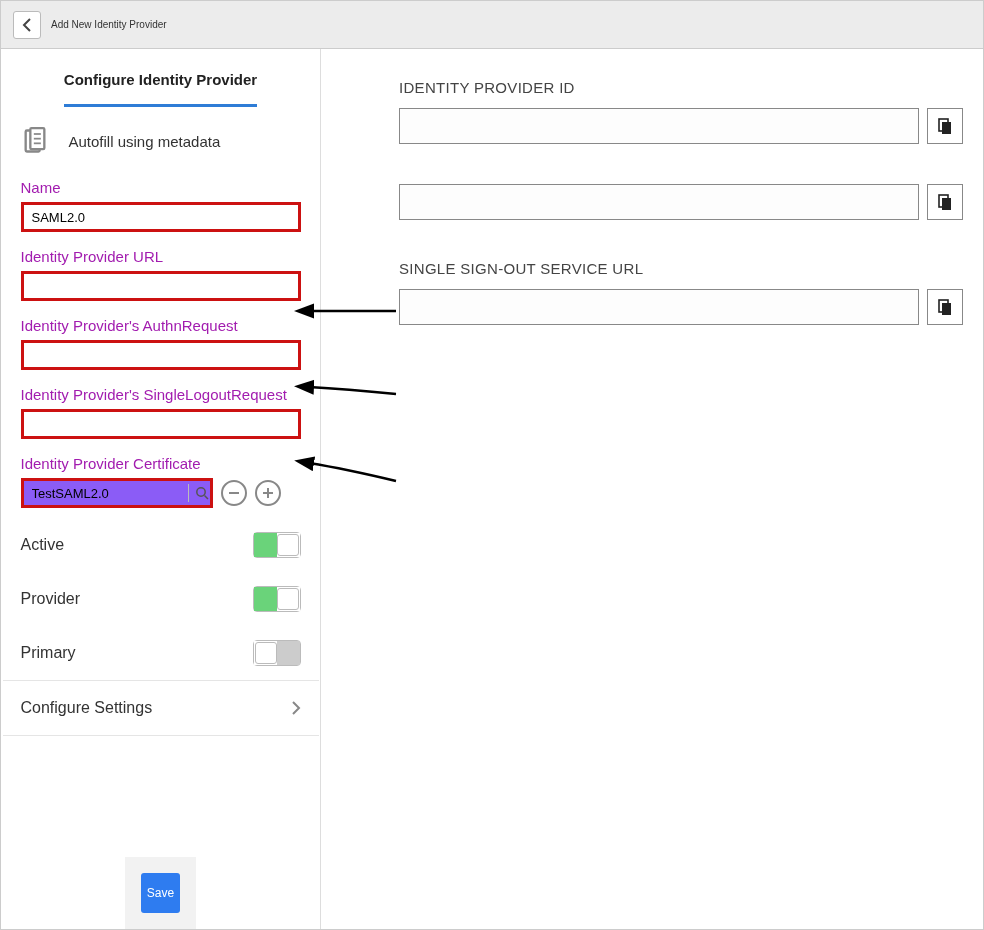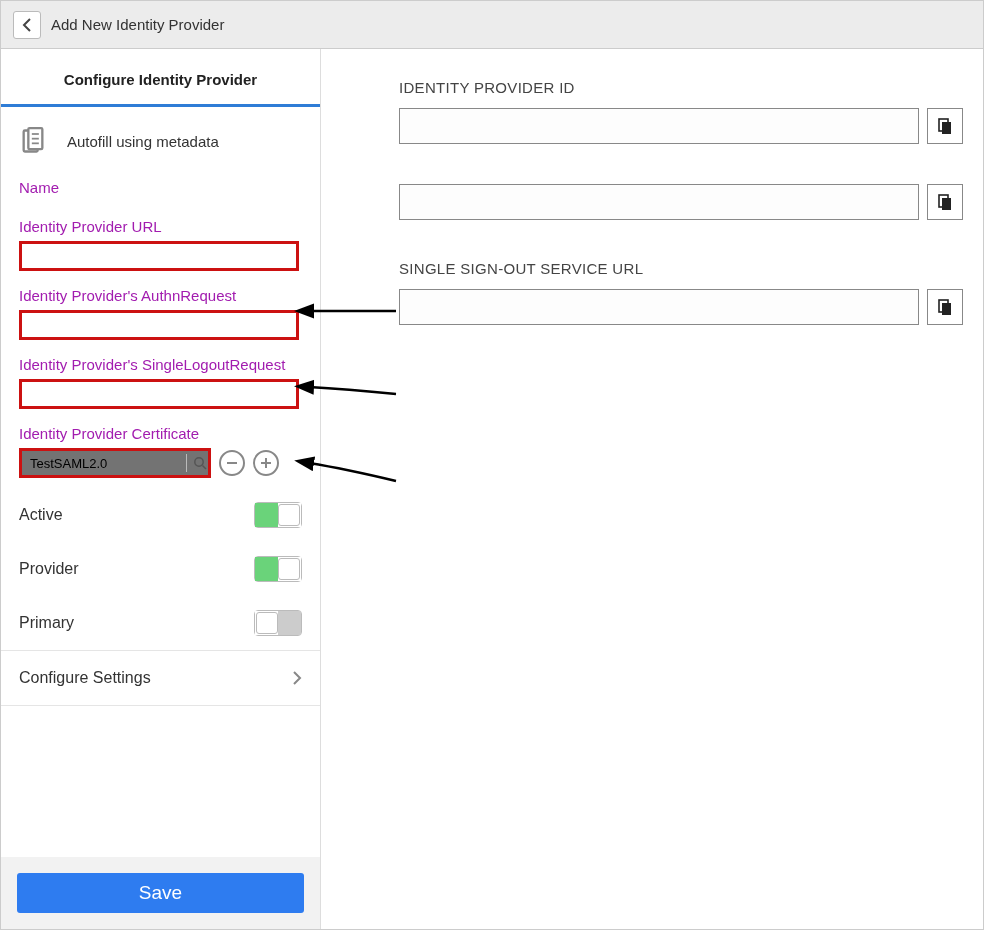--- a/index.html
+++ b/index.html
@@ -7,46 +7,47 @@
   .page { width:984px; height:930px; border:1px solid #ccc; display:flex; flex-direction:column; position:relative; }
   
   .header {
     height:48px; background:#ececec; border-bottom:1px solid #ccc;
     display:flex; align-items:center; padding:0 12px; gap:10px;
   }
   .back-btn {
     width:28px; height:28px; background:#fff; border:1px solid #bbb; border-radius:3px;
     display:flex; align-items:center; justify-content:center; cursor:pointer;
   }
-  .header-title { font-size:15px; color:#333;text-align:right; }
+  .header-title { font-size:10px; color:#333;text-align:right; }
   
   .main { flex:1; display:flex; position:relative; overflow:hidden; }
   .left-pane {
     width:320px; border-right:1px solid #ddd; display:flex; flex-direction:column;
     background:#fff;
+    align-items:center;
   }
   .section-tab {
     padding:22px 0 16px 0; text-align:center; font-weight:bold; font-size:15px;
     border-bottom:3px solid #2e7cd6; color:#222;
   }
   .form-area { flex:1; overflow:auto; }
   .autofill-row {
     display:flex; align-items:center; gap:20px; padding:20px 18px 18px 18px;
     font-size:15px; color:#333;
   }
   .doc-icon { width:28px; height:28px; color:#777; flex:none; }
   .field-block { padding:6px 18px 10px 18px; }
   .field-label { font-size:15px; color:#a21caf; margin-bottom:6px; display:block; }
   .field-input {
     width:280px; height:30px; border:3px solid #c11; padding:2px 8px; font-size:13px;
     outline:none; background:#fff;
   }
   .half-input {
     width:192px; height:30px; border:3px solid #c11; padding:2px 8px; font-size:13px;
-    outline:none; background:#737373;
+    outline:none; background:#8b5cf6;
   }
   .cert-row { display:flex; align-items:center; gap:8px; }
   .cert-input-wrap { position:relative; width:192px; }
   .cert-search {
     position:absolute; right:4px; top:50%; transform:translateY(-50%);
     border-left:1px solid #bbb; padding-left:6px; height:18px;
     display:flex; align-items:center; color:#555;
   }
   .circ-btn {
     width:26px; height:26px; border:2px solid #888; border-radius:50%;
@@ -67,21 +68,21 @@
   .toggle.on .knob { right:1px; }
   .toggle.off .knob { left:1px; }
   .advanced-row {
     display:flex; align-items:center; justify-content:space-between;
     padding:18px 18px; border-top:1px solid #e5e5e5; border-bottom:1px solid #e5e5e5;
     font-size:16px; color:#333; cursor:pointer;
   }
   .save-bar { padding:16px; background:#f2f2f2; }
   .save-btn {
     width:100%; height:40px; background:#2e7cf0; color:#fff; border:none;
-    font-size:19px; border-radius:3px; cursor:pointer;
+    font-size:12px; border-radius:3px; cursor:pointer;
   }
   
   .right-pane { flex:1; padding:30px 20px 20px 78px; position:relative; }
   .ref-group { margin-bottom:40px; }
   .ref-label { font-size:15px; color:#444; letter-spacing:0.3px; margin-bottom:12px; text-transform:uppercase; }
   .ref-row { display:flex; align-items:center; gap:8px; }
   .ref-input {
     flex:1; height:36px; border:1px solid #888; padding:4px 8px; font-size:14px; background:#fdfdfd;
   }
   .copy-btn {
@@ -121,20 +122,21 @@
             <rect x="8" y="1" width="12" height="18" rx="1" fill="#fff" stroke="#888" stroke-width="2"></rect>
             <line x1="11" y1="6" x2="17" y2="6" stroke="#888" stroke-width="1.5"></line>
             <line x1="11" y1="10" x2="17" y2="10" stroke="#888" stroke-width="1.5"></line>
             <line x1="11" y1="14" x2="17" y2="14" stroke="#888" stroke-width="1.5"></line>
           </svg>
           <span>Autofill using metadata</span>
         </div>
 
         <div class="field-block">
           <label class="field-label">Name</label>
+          <input class="field-input" value="SAML2.0" style="">
         </div>
 
         <div class="field-block">
           <label class="field-label">Identity Provider URL</label>
           <input class="field-input" value="" style="">
         </div>
 
         <div class="field-block">
           <label class="field-label">Identity Provider's AuthnRequest</label>
           <input class="field-input" value="" style="">

